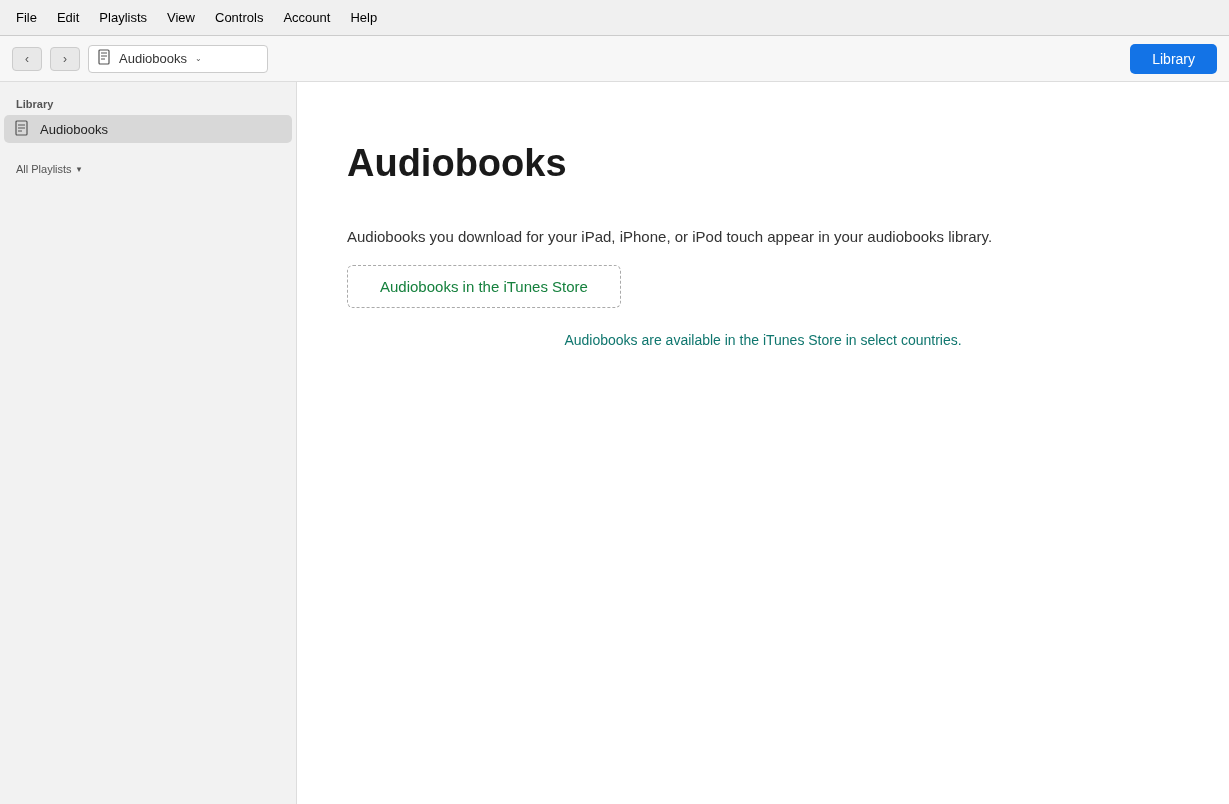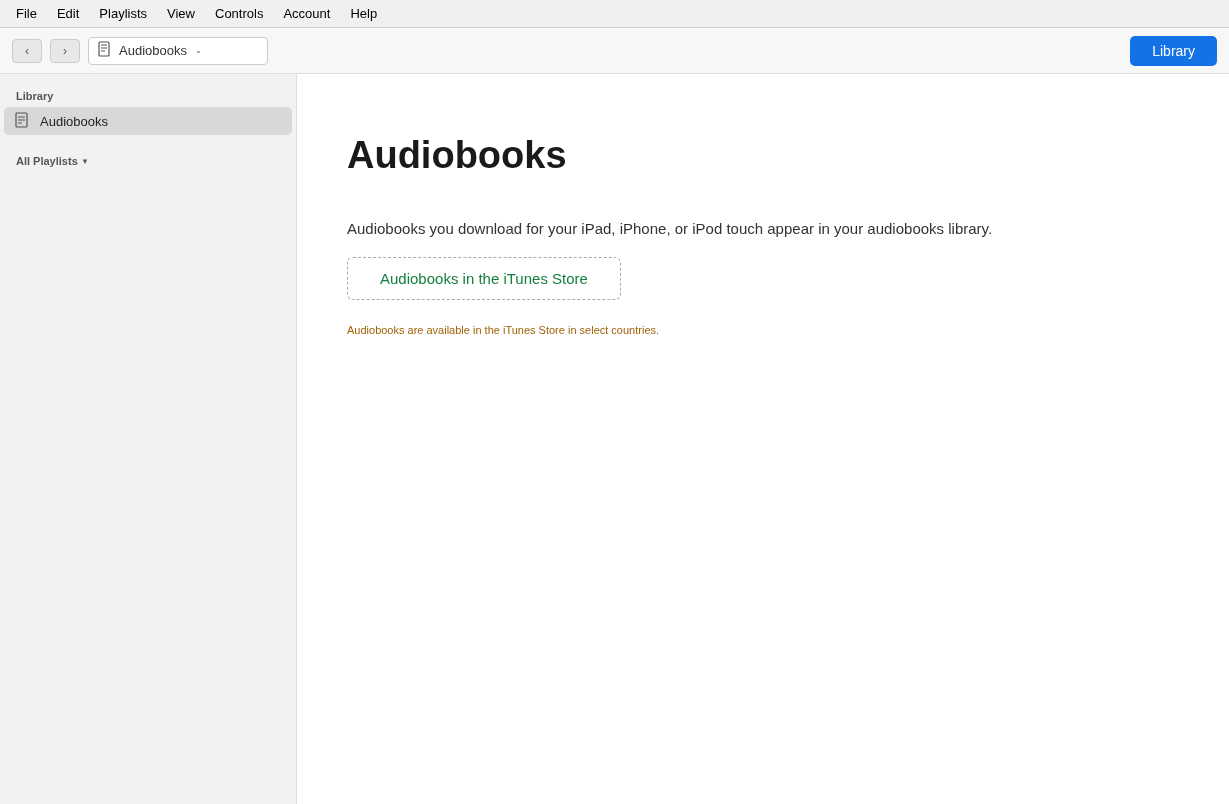--- a/index.html
+++ b/index.html
@@ -19,21 +19,21 @@
     }
 
     
     .menu-bar {
       display: flex;
       align-items: center;
       background: #f0f0f0;
       padding: 3px 8px;
       border-bottom: 1px solid #ccc;
       gap: 4px;
-      height: 28px;
+      height: 36px;
     }
 
     .menu-item {
       padding: 2px 8px;
       font-size: 13px;
       cursor: pointer;
       color: #000;
       border-radius: 3px;
     }
 
@@ -168,21 +168,21 @@
     .section-header {
       display: flex;
       align-items: center;
       gap: 5px;
       padding: 10px 16px 4px;
       cursor: pointer;
     }
 
     .section-header-label {
       font-size: 11px;
-      font-weight: 700;
+      font-weight: 400;
       color: #555;
     }
 
     .section-chevron {
       font-size: 9px;
       color: #555;
     }
 
     
     .content {
@@ -213,22 +213,23 @@
       border-radius: 6px;
       padding: 12px 32px;
       font-size: 15px;
       color: #15803d;
       cursor: pointer;
       background: #fff;
       margin-bottom: 24px;
     }
 
     .availability-note {
-      font-size: 11px;
-      color: #a16207;
+      font-size: 14px;
+      color: #0f766e;
+      text-align: center;
     }
   </style>
 </head>
 <body>
 
 <div class="menu-bar">
   <span class="menu-item">File</span>
   <span class="menu-item">Edit</span>
   <span class="menu-item">Playlists</span>
   <span class="menu-item">View</span>

